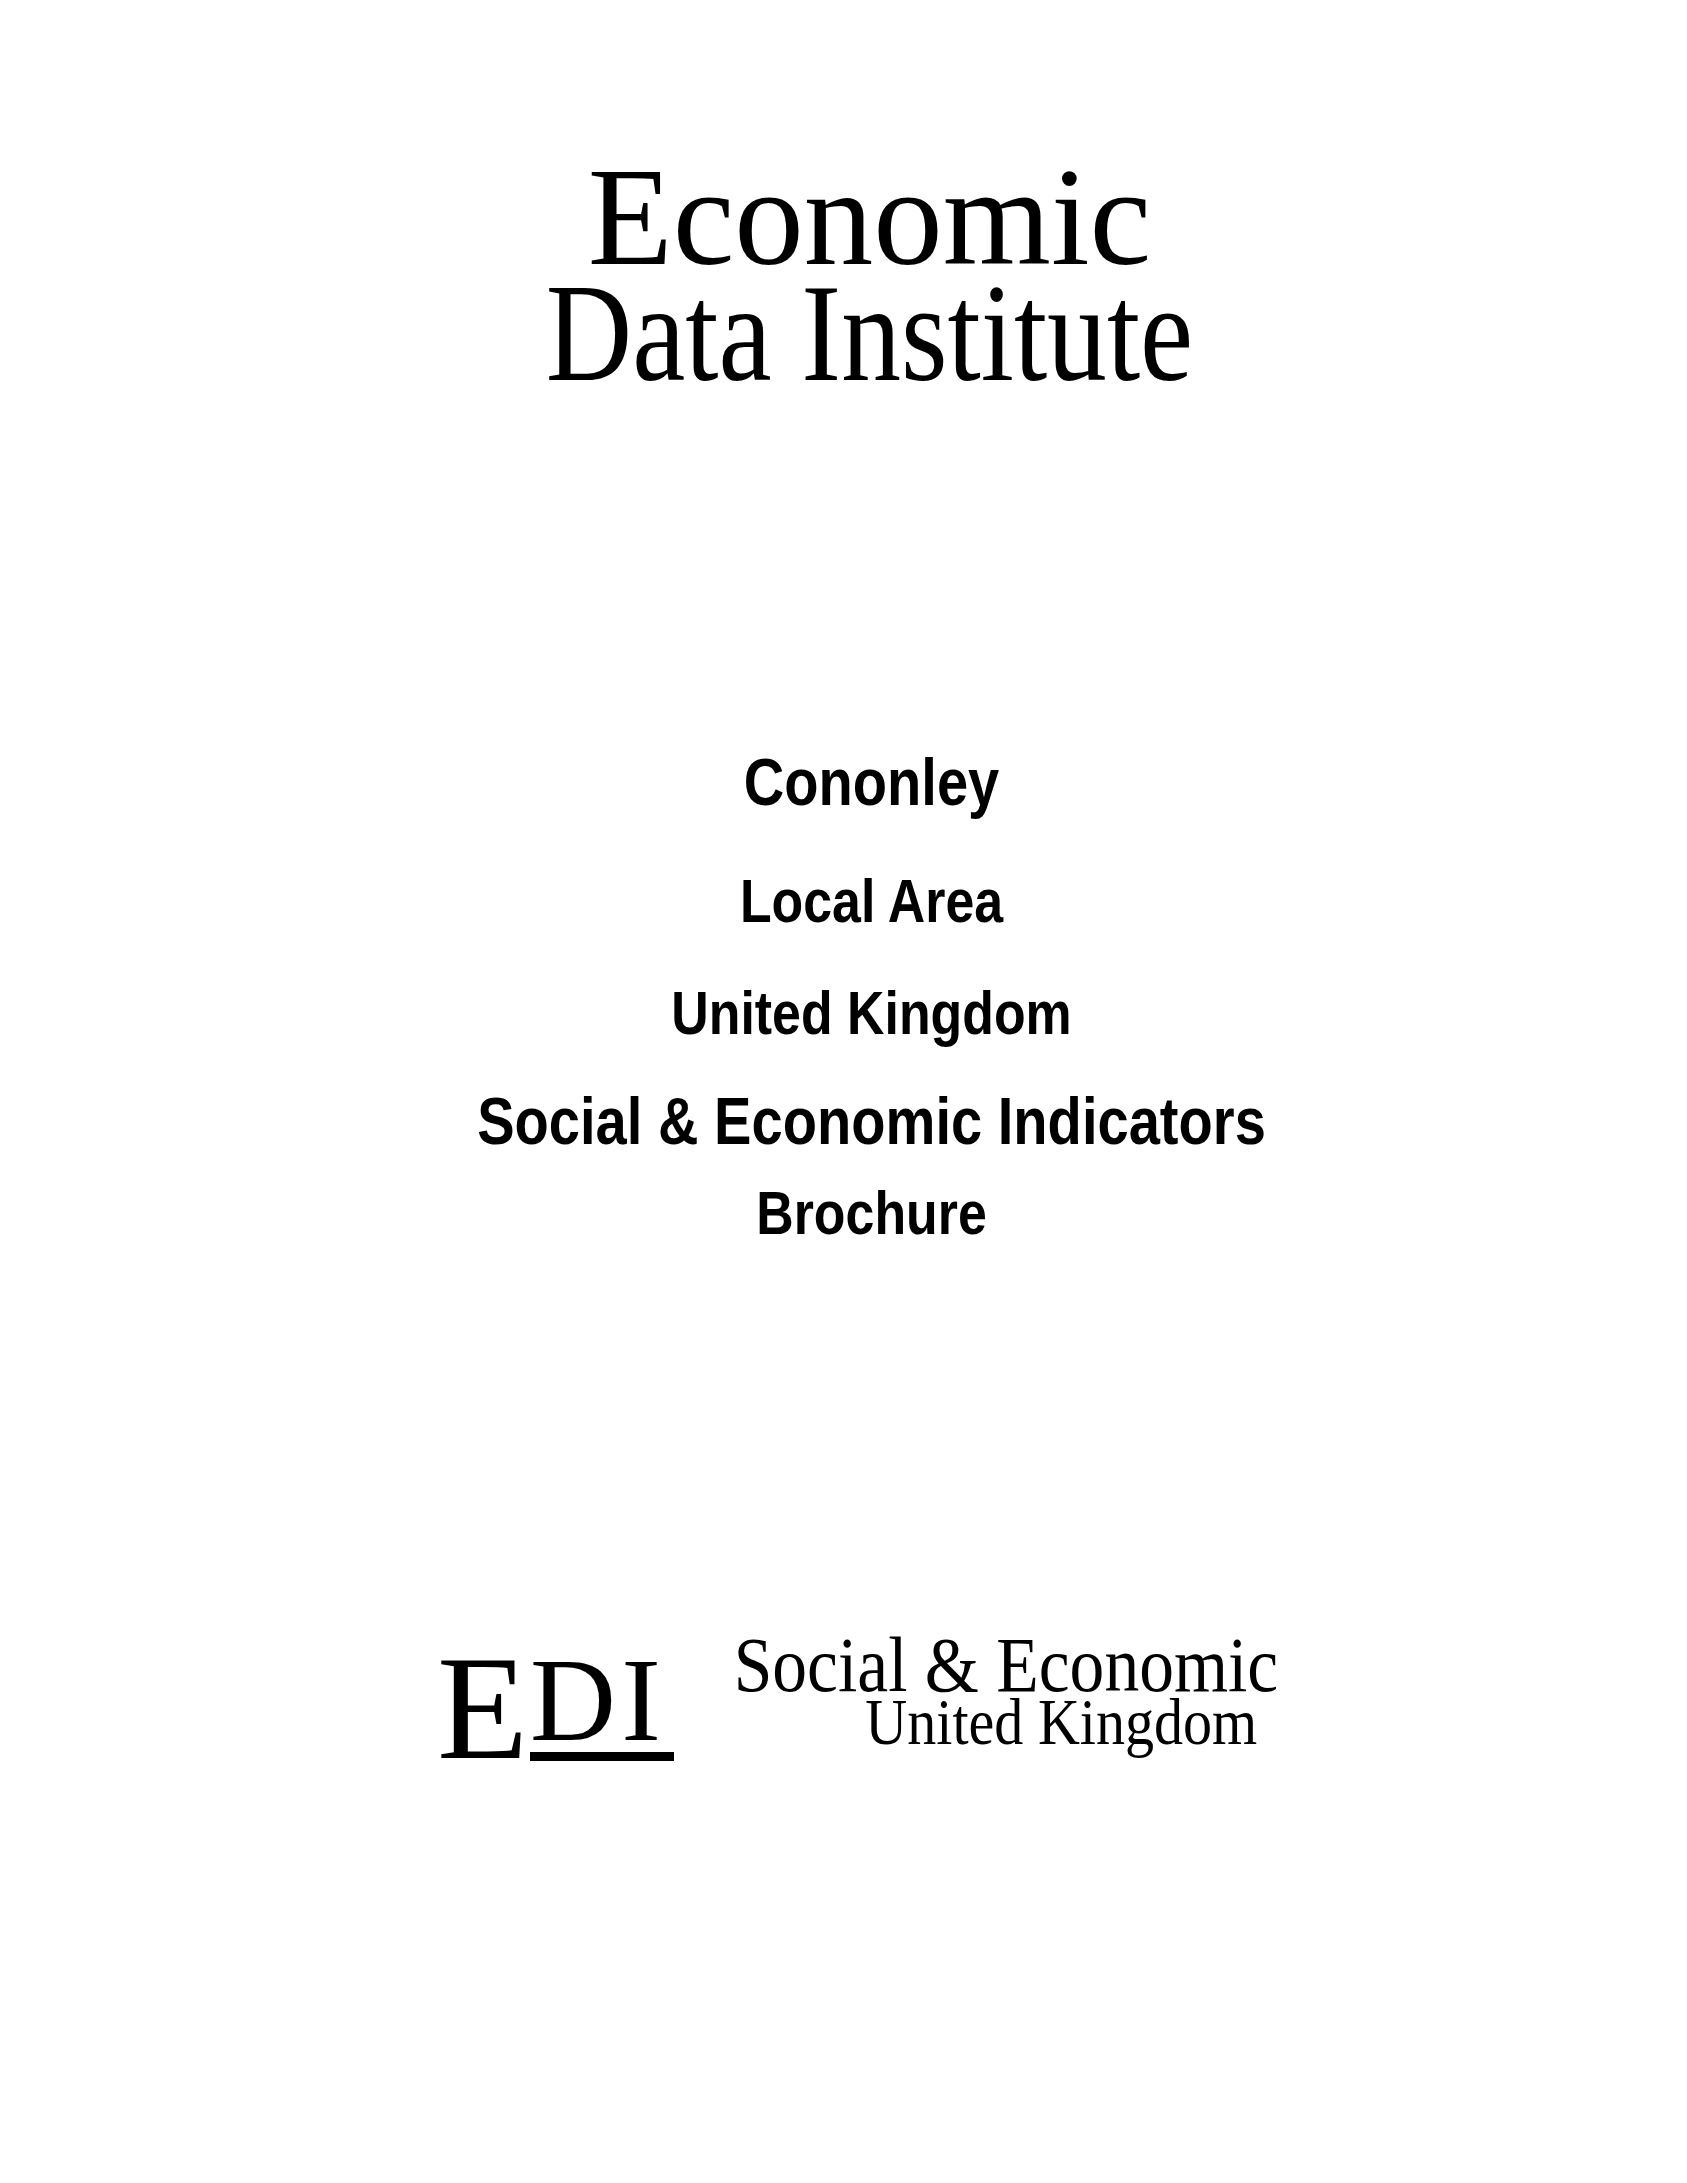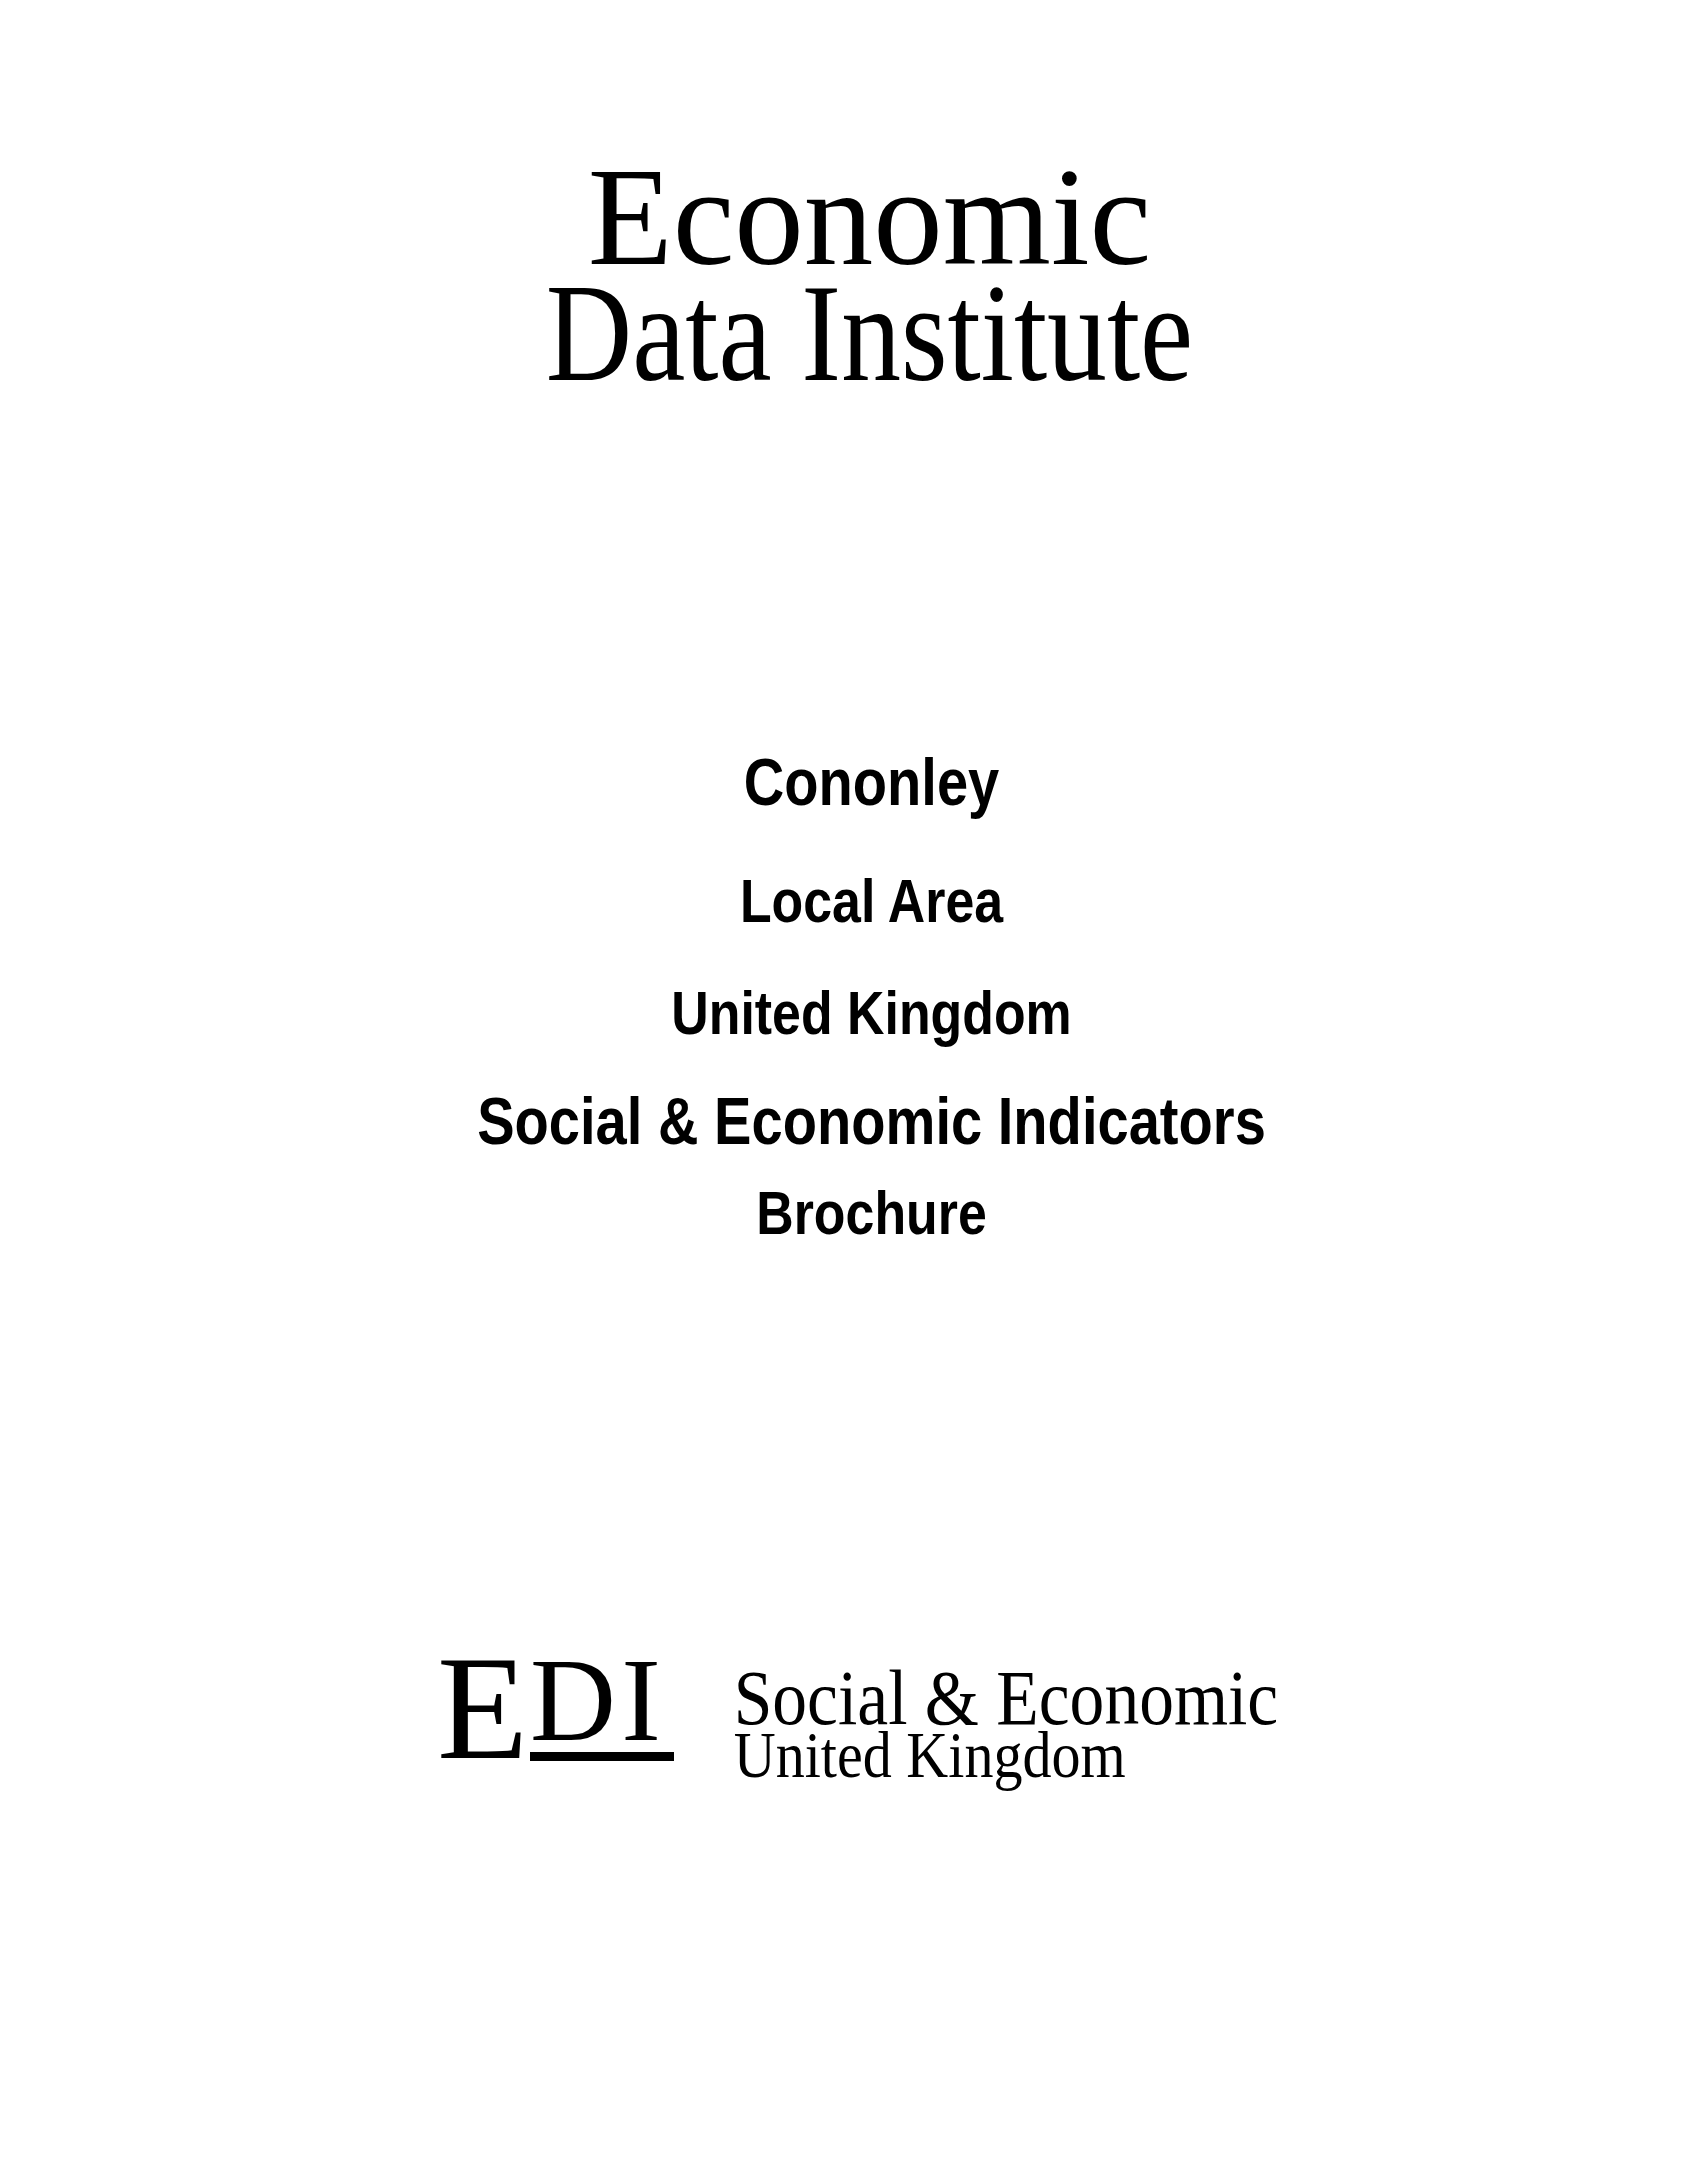--- a/index.html
+++ b/index.html
@@ -93,22 +93,21 @@
     width: 144px;
     height: 8.6px;
     background: #000000;
   }
 
   .footer-tagline {
     position: absolute;
     left: 698px;
     top: 1625px;
     width: 595px;
-    text-align: left;
-    margin-top: 33px;
+    text-align: right;
   }
   .tagline-line {
     display: block;
     line-height: 1;
     white-space: nowrap;
     transform: scaleX(0.88);
     transform-origin: 50% 50%;
     font-weight: 400;
   }
   .tagline-line-1 { font-size: 79px; }

